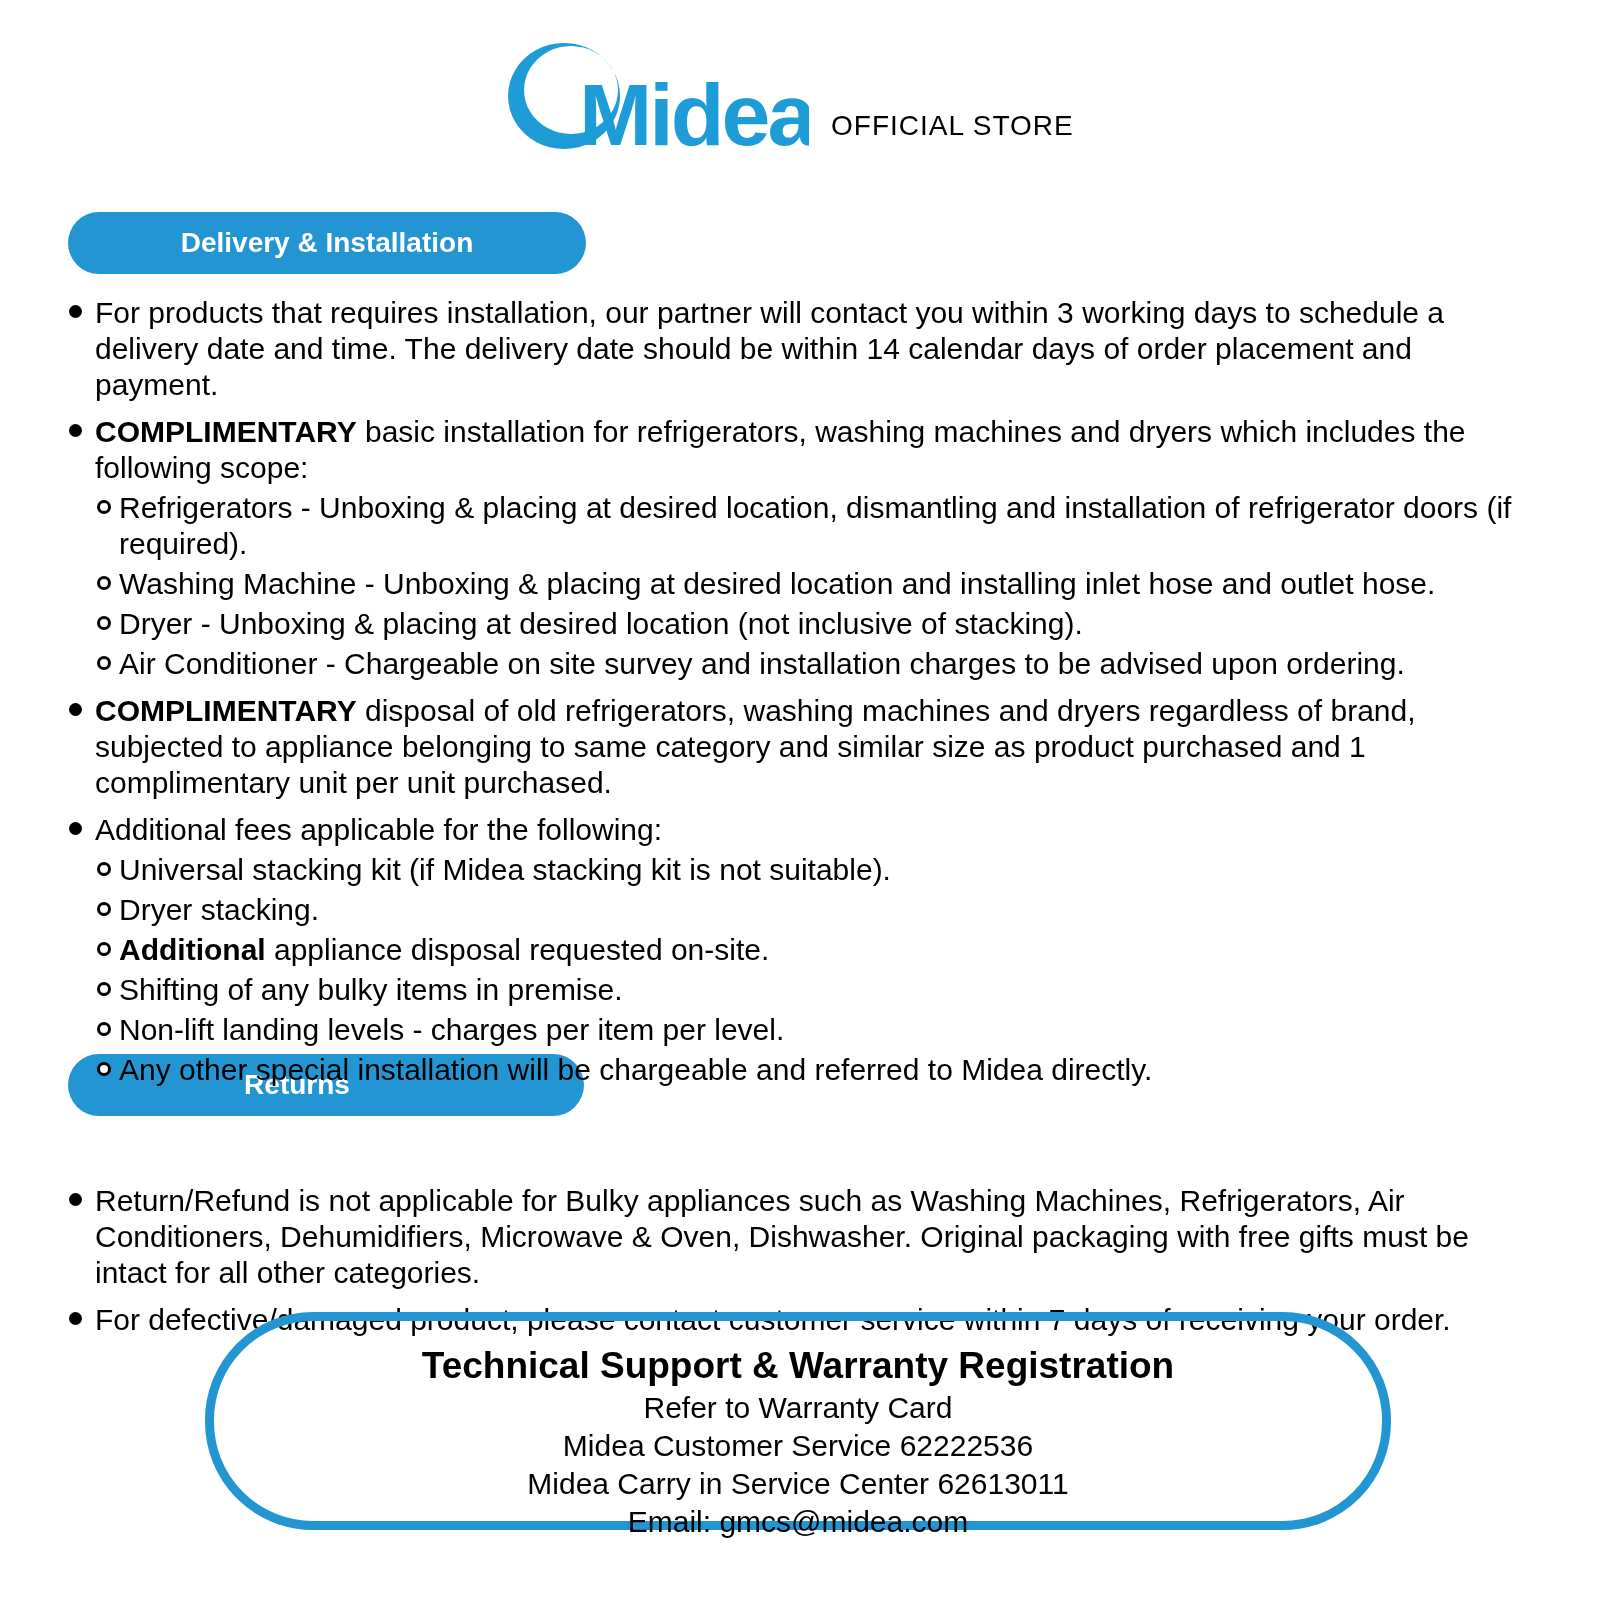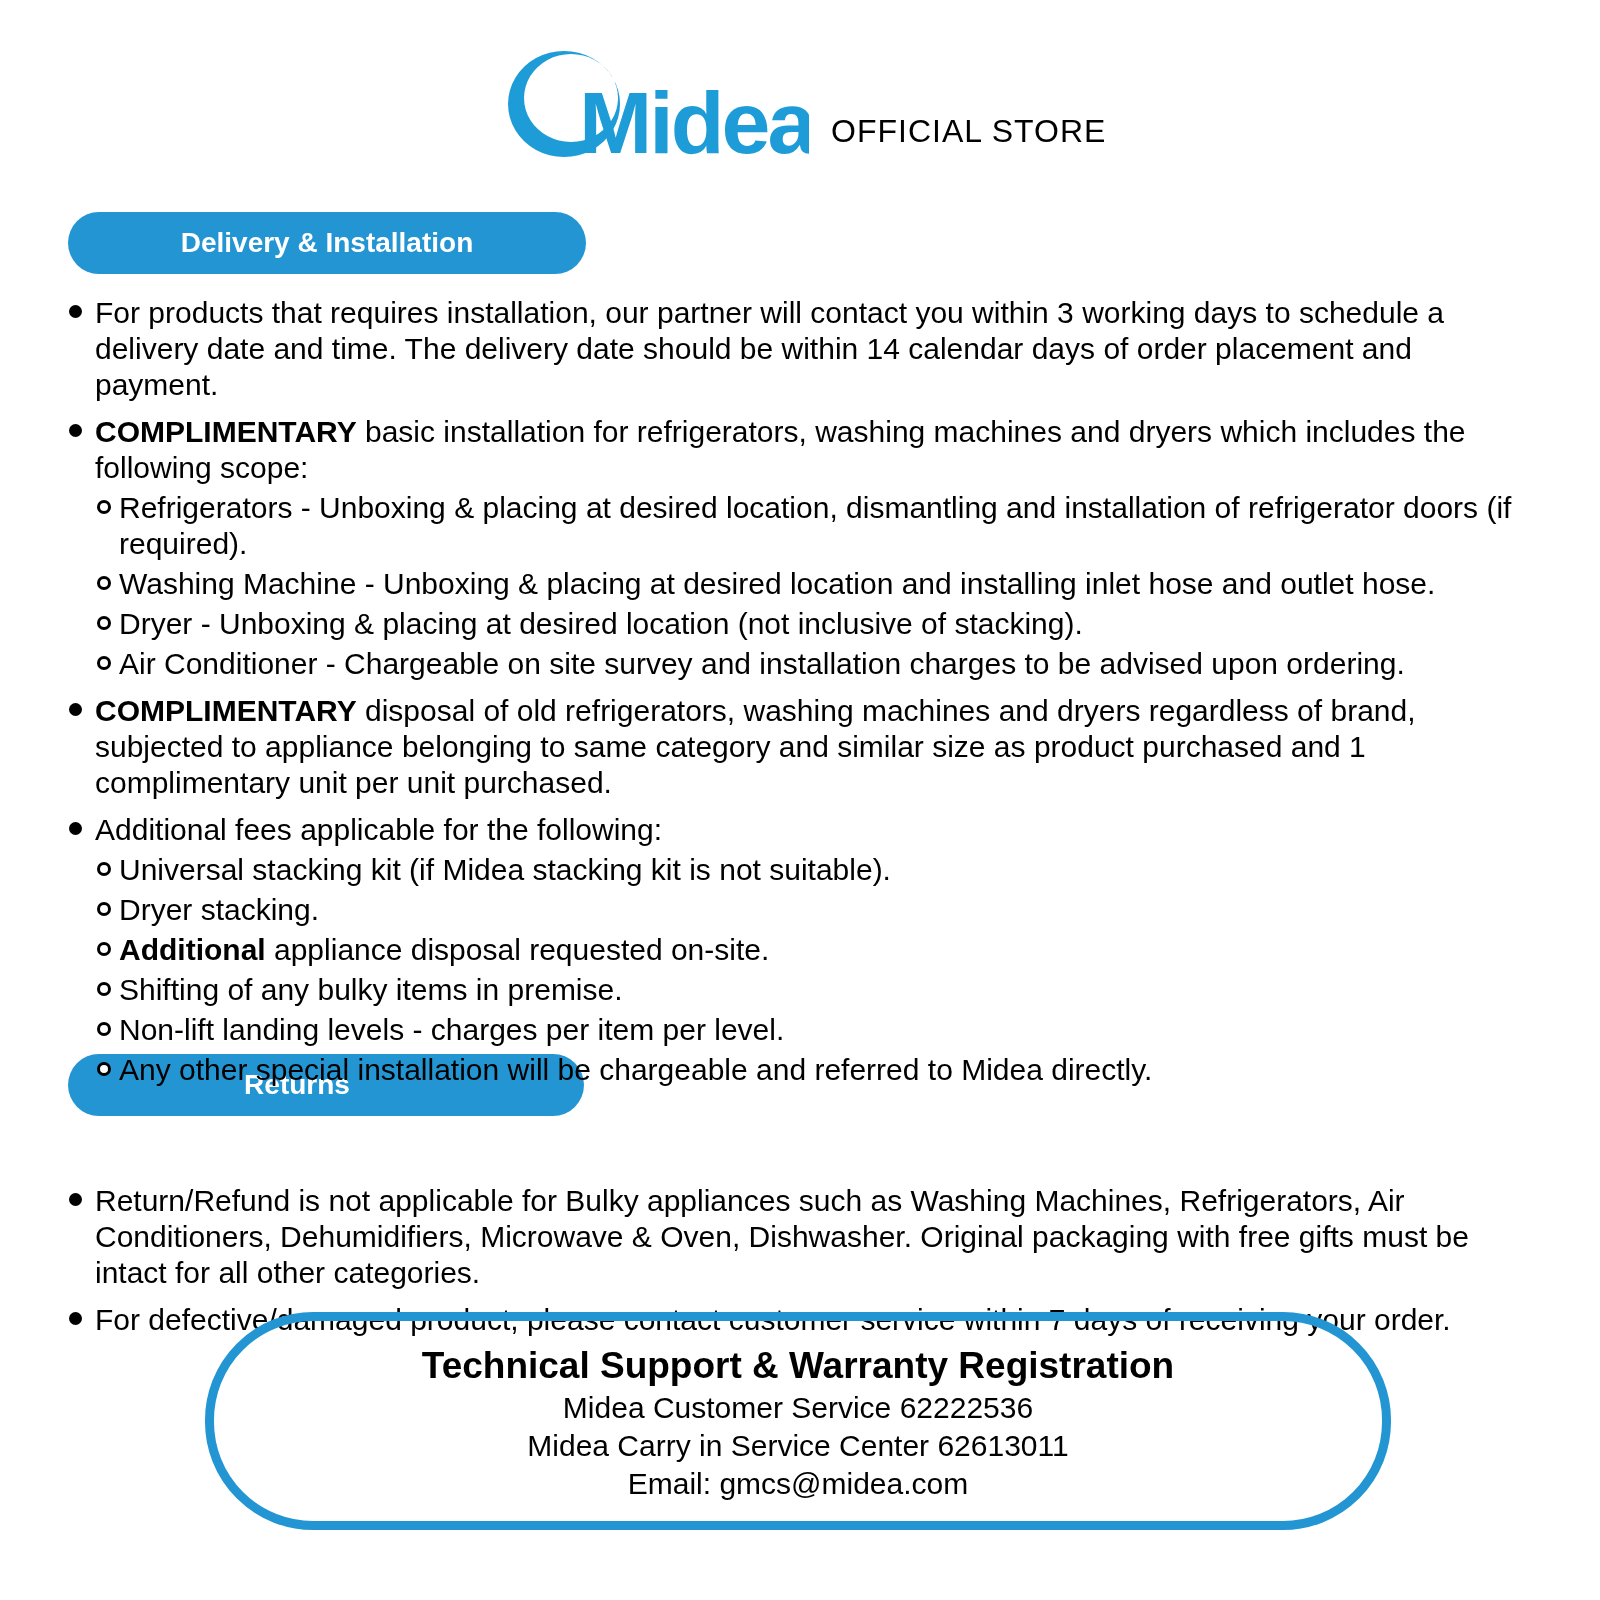--- a/index.html
+++ b/index.html
@@ -3,23 +3,23 @@
 <meta charset="utf-8">
 <style>
   html,body {margin:0; padding:0; background:#ffffff;}
   .page {
     position:relative; width:1600px; height:1600px; background:#ffffff;
     font-family:"Liberation Sans","DejaVu Sans",sans-serif; color:#000;
     overflow:hidden;
   }
 
   
-  .brand {position:absolute; top:42px; left:497px; height:132px; display:flex; align-items:flex-end;}
+  .brand {position:absolute; top:34px; left:497px; height:132px; display:flex; align-items:flex-end;}
   .brand svg {display:block;}
-  .store-label {font-size:32px; letter-spacing:1px; margin-left:22px; margin-bottom:24px; white-space:nowrap;}
+  .store-label {font-size:28px; letter-spacing:1px; margin-left:22px; margin-bottom:24px; white-space:nowrap;}
 
   
   .pill {
     position:absolute; box-sizing:border-box; height:62px;
     background:var(--accent); color:#fff; font-weight:bold; font-size:28px;
     border-radius:34px; display:flex; align-items:center; justify-content:center;
     white-space:nowrap;
   }
   #pill-delivery {top:212px; left:68px; width:518px;}
   #pill-returns  {top:1054px; left:68px; width:516px; padding-right:58px;text-align:center;}
@@ -76,18 +76,19 @@
       <div class="item l2"><span class="marker"></span><span><span>Non-lift landing levels - charges per item per level.</span></span></div>
       <div class="item l2"><span class="marker"></span><span><span>Any other special installation will be chargeable and referred to Midea directly.</span></span></div>
     </div>
   <div class="items" id="returns-items">
       <div class="item l1"><span class="marker"></span><span><span>Return/Refund is not applicable for Bulky appliances such as Washing Machines, Refrigerators, Air Conditioners, Dehumidifiers, Microwave &amp; Oven, Dishwasher. Original packaging with free gifts must be intact for all other categories.</span></span></div>
       <div class="item l1"><span class="marker"></span><span><span>For defective/damaged product, please contact customer service within 7 days of receiving your order.</span></span></div>
     </div>
 
   <div id="support-box">
     <div class="support-title">Technical Support &amp; Warranty Registration</div>
+    <div class="support-line">Refer to Warranty Card</div>
     <div class="support-line">Midea Customer Service 62222536</div>
     <div class="support-line">Midea Carry in Service Center 62613011</div>
     <div class="support-line">Email: gmcs@midea.com</div>
   </div>
 
 </div>
 
 </body></html>

